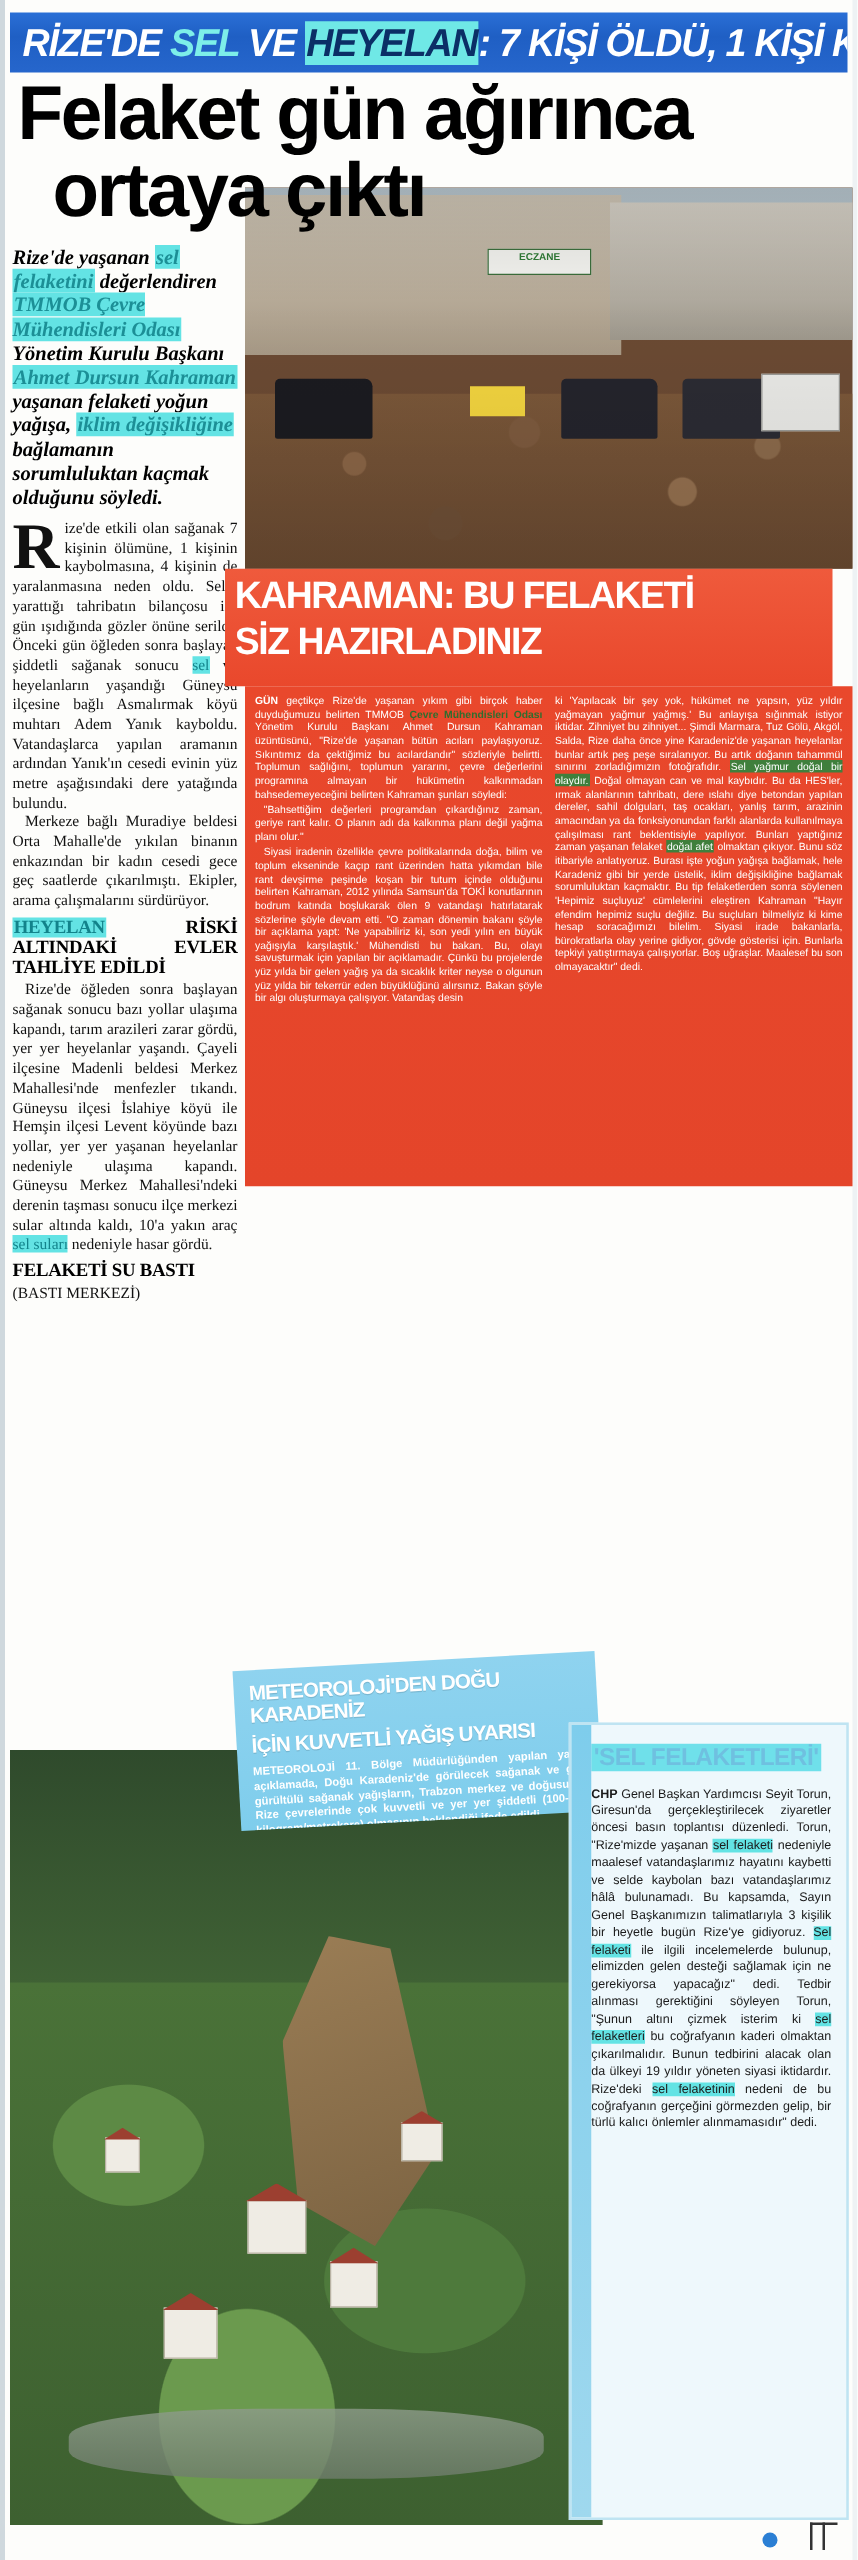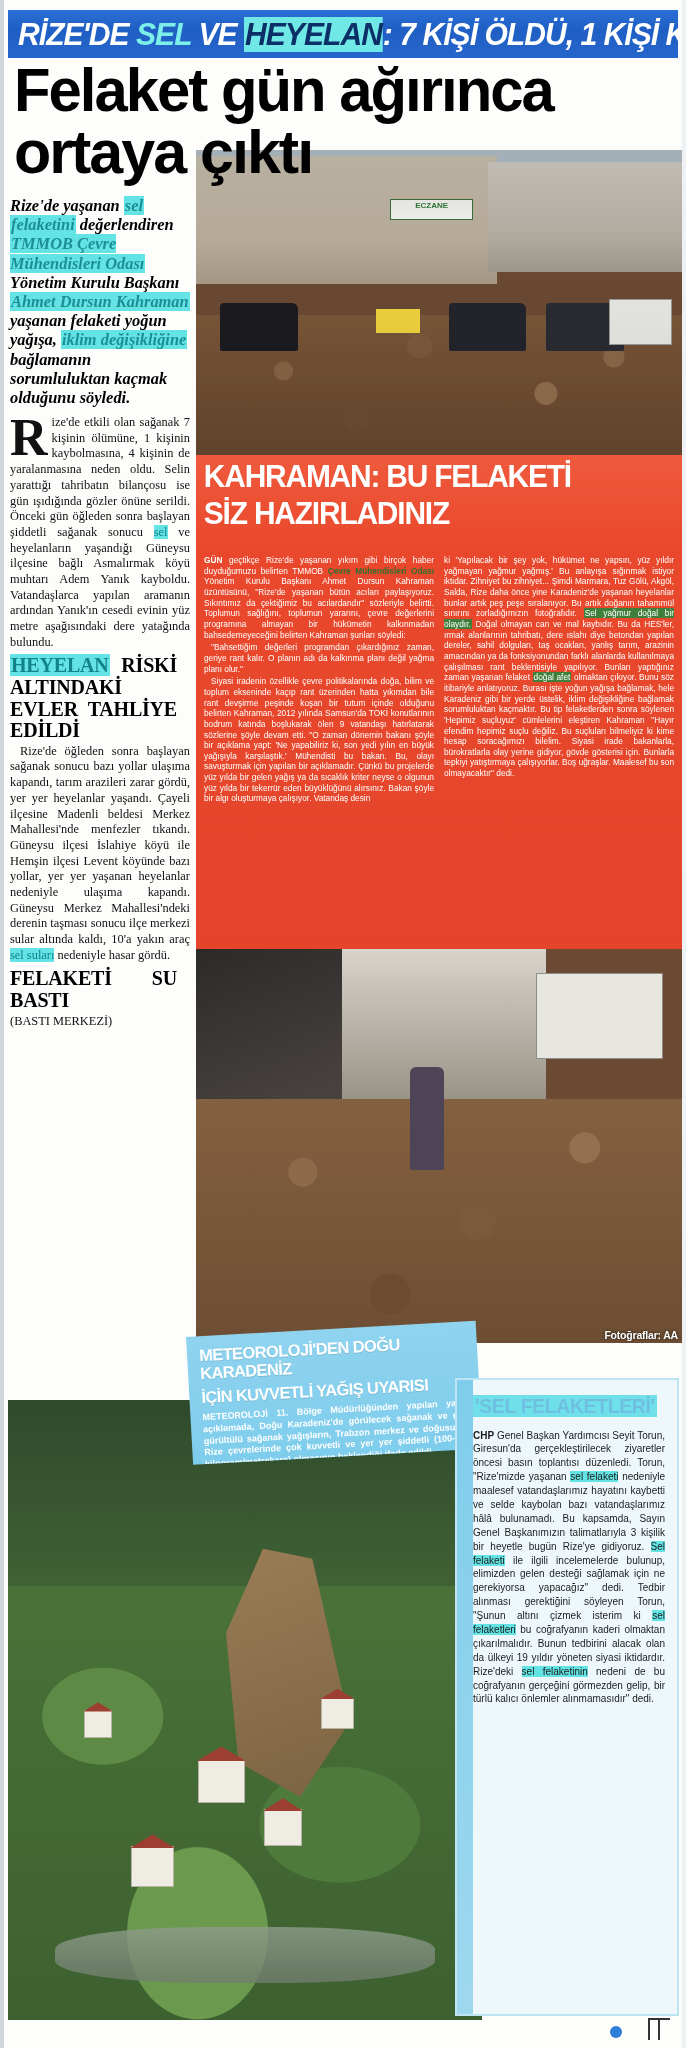--- a/index.html
+++ b/index.html
@@ -39,21 +39,21 @@
   
   .head1, .head2 {
     position:absolute; left:14px;
     font-family:"Liberation Sans", sans-serif;
     font-weight:bold; color:#000;
     letter-spacing:-2px; line-height:.88;
     white-space:nowrap;
     transform-origin:left top;
   }
   .head1 { top:64px; font-size:61px; transform:scaleX(0.98); }
-  .head2 { top:126px; font-size:61px; z-index:6; }
+  .head2 { top:126px; font-size:61px; z-index:6;margin-left:28px; }
 
   
   .left-col {
     position:absolute; left:10px; top:196px; width:180px;
   }
   .lede {
     font-family:"Liberation Serif", serif;
     font-weight:bold; font-size:16.4px; line-height:1.17;
     color:#000; margin:0 0 8px 0;font-style:italic;
   }
@@ -67,22 +67,22 @@
   }
   .body-txt p { margin:0; text-indent:10px; }
   .body-txt p.noind { text-indent:0; }
   .dropcap::first-letter {
     float:left; font-size:52px; line-height:.79; font-weight:bold;
     padding:2px 4px 0 0; font-family:"Liberation Serif", serif;
   }
   .hlt { background:#63e3e4; color:#12838b; }
   .subhead {
     font-family:"Liberation Serif", serif;
-    font-weight:bold; font-size:20px; line-height:1.08;
-    margin:5px 13px 2px 0; color:#000; letter-spacing:-.2px;
+    font-weight:bold; font-size:15px; line-height:1.08;
+    margin:5px 0 2px 0; color:#000; letter-spacing:-.2px;
   }
   .subhead .hl { background:#63e3e4; color:#12838b; padding:0 1px;}
 
   
   .photo-top {
     position:absolute; left:196px; top:150px; width:486px; height:305px;
     overflow:hidden;
     background:#6b4a33;
   }
   .ph-sky { position:absolute; inset:0 0 62% 0; background:linear-gradient(180deg,#b9c7cf,#9fb0bb); }
@@ -110,21 +110,21 @@
   .ph-car.c3 { left:72%; background:#2b2b33; }
   .ph-yellow { position:absolute; left:37%; bottom:40%; width:9%; height:8%;
     background:#f2d43f; }
   .ph-van { position:absolute; right:2%; bottom:36%; width:13%; height:15%;
     background:#e9e9e6; border:1px solid #9a9a96;}
   .ph-grad { position:absolute; inset:0; background:
       linear-gradient(180deg, rgba(0,0,0,.12), rgba(0,0,0,0) 30%, rgba(0,0,0,.1)); }
 
   
   .redbox {
-    position:absolute; left:196px; top:455px; width:486px; height:94px;
+    position:absolute; left:180px; top:455px; width:486px; height:94px;
     background:linear-gradient(180deg,#ef5a3c,#e9482c);
     overflow:hidden;
   }
   .redbox h2 {
     margin:0; padding:6px 0 0 8px;
     font-family:"Liberation Sans", sans-serif;
     font-weight:bold; font-size:30.5px; line-height:1.03;
     color:#fff; letter-spacing:-1.2px; white-space:nowrap;
     transform:scaleX(0.98); transform-origin:left top;
   }
@@ -287,20 +287,21 @@
     <div class="ph-car c3"></div>
     <div class="ph-van"></div>
     <div class="ph-grad"></div>
   </div>
 
   <div class="left-col">
     <p class="lede"><span>Rize'de yaşanan </span><span class="hl">sel</span><span> </span><span class="hl">felaketini</span><span> değerlendiren </span><span class="hl">TMMOB Çevre Mühendisleri Odası</span><span> Yönetim Kurulu Başkanı </span><span class="hl">Ahmet Dursun Kahraman</span><span> yaşanan felaketi yoğun yağışa, </span><span class="hl">iklim değişikliğine</span><span> bağlamanın sorumluluktan kaçmak olduğunu söyledi.</span></p>
 
     <div class="body-txt">
       <p class="dropcap noind"><span>Rize'de etkili olan sağanak 7 kişinin ölümüne, 1 kişinin kaybolmasına, 4 kişinin de yaralanmasına neden oldu. Selin yarattığı tahribatın bilançosu ise gün ışıdığında gözler önüne serildi. Önceki gün öğleden sonra başlayan şiddetli sağanak sonucu </span><span class="hlt">sel</span><span> ve heyelanların yaşandığı Güneysu ilçesine bağlı Asmalırmak köyü muhtarı Adem Yanık kayboldu. Vatandaşlarca yapılan aramanın ardından Yanık'ın cesedi evinin yüz metre aşağısındaki dere yatağında bulundu.</span></p>
+      <p>Merkeze bağlı Muradiye beldesi Orta Mahalle'de yıkılan binanın enkazından bir kadın cesedi gece geç saatlerde çıkarılmıştı. Ekipler, arama çalışmalarını sürdürüyor.</p>
       <div class="subhead"><span class="hl">HEYELAN</span><span> RİSKİ ALTINDAKİ EVLER TAHLİYE EDİLDİ</span></div>
       <p><span>Rize'de öğleden sonra başlayan sağanak sonucu bazı yollar ulaşıma kapandı, tarım arazileri zarar gördü, yer yer heyelanlar yaşandı. Çayeli ilçesine Madenli beldesi Merkez Mahallesi'nde menfezler tıkandı. Güneysu ilçesi İslahiye köyü ile Hemşin ilçesi Levent köyünde bazı yollar, yer yer yaşanan heyelanlar nedeniyle ulaşıma kapandı. Güneysu Merkez Mahallesi'ndeki derenin taşması sonucu ilçe merkezi sular altında kaldı, 10'a yakın araç </span><span class="hlt">sel suları</span><span> nedeniyle hasar gördü.</span></p>
       <div class="subhead">FELAKETİ SU BASTI</div>
       <p class="noind">(BASTI MERKEZİ)</p>
     </div>
   </div>
 
   <div class="redbox">
     <h2>KAHRAMAN: BU FELAKETİ</h2>
     <h2>SİZ HAZIRLADINIZ</h2>
@@ -310,28 +311,20 @@
     <div class="rc">
       <p class="noind"><span class="lead">GÜN</span><span> geçtikçe Rize'de yaşanan yıkım gibi birçok haber duyduğumuzu belirten TMMOB </span><span class="gr">Çevre Mühendisleri Odası</span><span> Yönetim Kurulu Başkanı Ahmet Dursun Kahraman üzüntüsünü, "Rize'de yaşanan bütün acıları paylaşıyoruz. Sıkıntımız da çektiğimiz bu acılardandır" sözleriyle belirtti. Toplumun sağlığını, toplumun yararını, çevre değerlerini programına almayan bir hükümetin kalkınmadan bahsedemeyeceğini belirten Kahraman şunları söyledi:</span></p>
       <p>"Bahsettiğim değerleri programdan çıkardığınız zaman, geriye rant kalır. O planın adı da kalkınma planı değil yağma planı olur."</p>
       <p>Siyasi iradenin özellikle çevre politikalarında doğa, bilim ve toplum ekseninde kaçıp rant üzerinden hatta yıkımdan bile rant devşirme peşinde koşan bir tutum içinde olduğunu belirten Kahraman, 2012 yılında Samsun'da TOKİ konutlarının bodrum katında boşlukarak ölen 9 vatandaşı hatırlatarak sözlerine şöyle devam etti. "O zaman dönemin bakanı şöyle bir açıklama yapt: 'Ne yapabiliriz ki, son yedi yılın en büyük yağışıyla karşılaştık.' Mühendisti bu bakan. Bu, olayı savuşturmak için yapılan bir açıklamadır. Çünkü bu projelerde yüz yılda bir gelen yağış ya da sıcaklık kriter neyse o olgunun yüz yılda bir tekerrür eden büyüklüğünü alırsınız. Bakan şöyle bir algı oluşturmaya çalışıyor. Vatandaş desin</p>
     </div>
     <div class="rc">
       <p class="noind"><span>ki 'Yapılacak bir şey yok, hükümet ne yapsın, yüz yıldır yağmayan yağmur yağmış.' Bu anlayışa sığınmak istiyor iktidar. Zihniyet bu zihniyet... Şimdi Marmara, Tuz Gölü, Akgöl, Salda, Rize daha önce yine Karadeniz'de yaşanan heyelanlar bunlar artık peş peşe sıralanıyor. Bu artık doğanın tahammül sınırını zorladığımızın fotoğrafıdır. </span><span class="grn">Sel yağmur doğal bir olaydır.</span><span> Doğal olmayan can ve mal kaybıdır. Bu da HES'ler, ırmak alanlarının tahribatı, dere ıslahı diye betondan yapılan dereler, sahil dolguları, taş ocakları, yanlış tarım, arazinin amacından ya da fonksiyonundan farklı alanlarda kullanılmaya çalışılması rant beklentisiyle yapılıyor. Bunları yaptığınız zaman yaşanan felaket </span><span class="grn">doğal afet</span><span> olmaktan çıkıyor. Bunu söz itibariyle anlatıyoruz. Burası işte yoğun yağışa bağlamak, hele Karadeniz gibi bir yerde üstelik, iklim değişikliğine bağlamak sorumluluktan kaçmaktır. Bu tip felaketlerden sonra söylenen 'Hepimiz suçluyuz' cümlelerini eleştiren Kahraman "Hayır efendim hepimiz suçlu değiliz. Bu suçluları bilmeliyiz ki kime hesap soracağımızı bilelim. Siyasi irade bakanlarla, bürokratlarla olay yerine gidiyor, gövde gösterisi için. Bunlarla tepkiyi yatıştırmaya çalışıyorlar. Boş uğraşlar. Maalesef bu son olmayacaktır" dedi.</span></p>
     </div>
   </div>
 
-  <div class="photo-mid">
-    <div class="pm-dark"></div>
-    <div class="pm-mid"></div>
-    <div class="pm-truck"></div>
-    <div class="pm-mud"></div>
-    <div class="pm-person"></div>
-    <div class="credit">Fotoğraflar: AA</div>
-  </div>
 
   <div class="photo-bot">
     <div class="pb-top"></div>
     <div class="pb-fields"></div>
     <div class="pb-slide"></div>
     <div class="house h1">
         <div class="roof"></div>
       </div>
     <div class="house h2">
         <div class="roof"></div>

